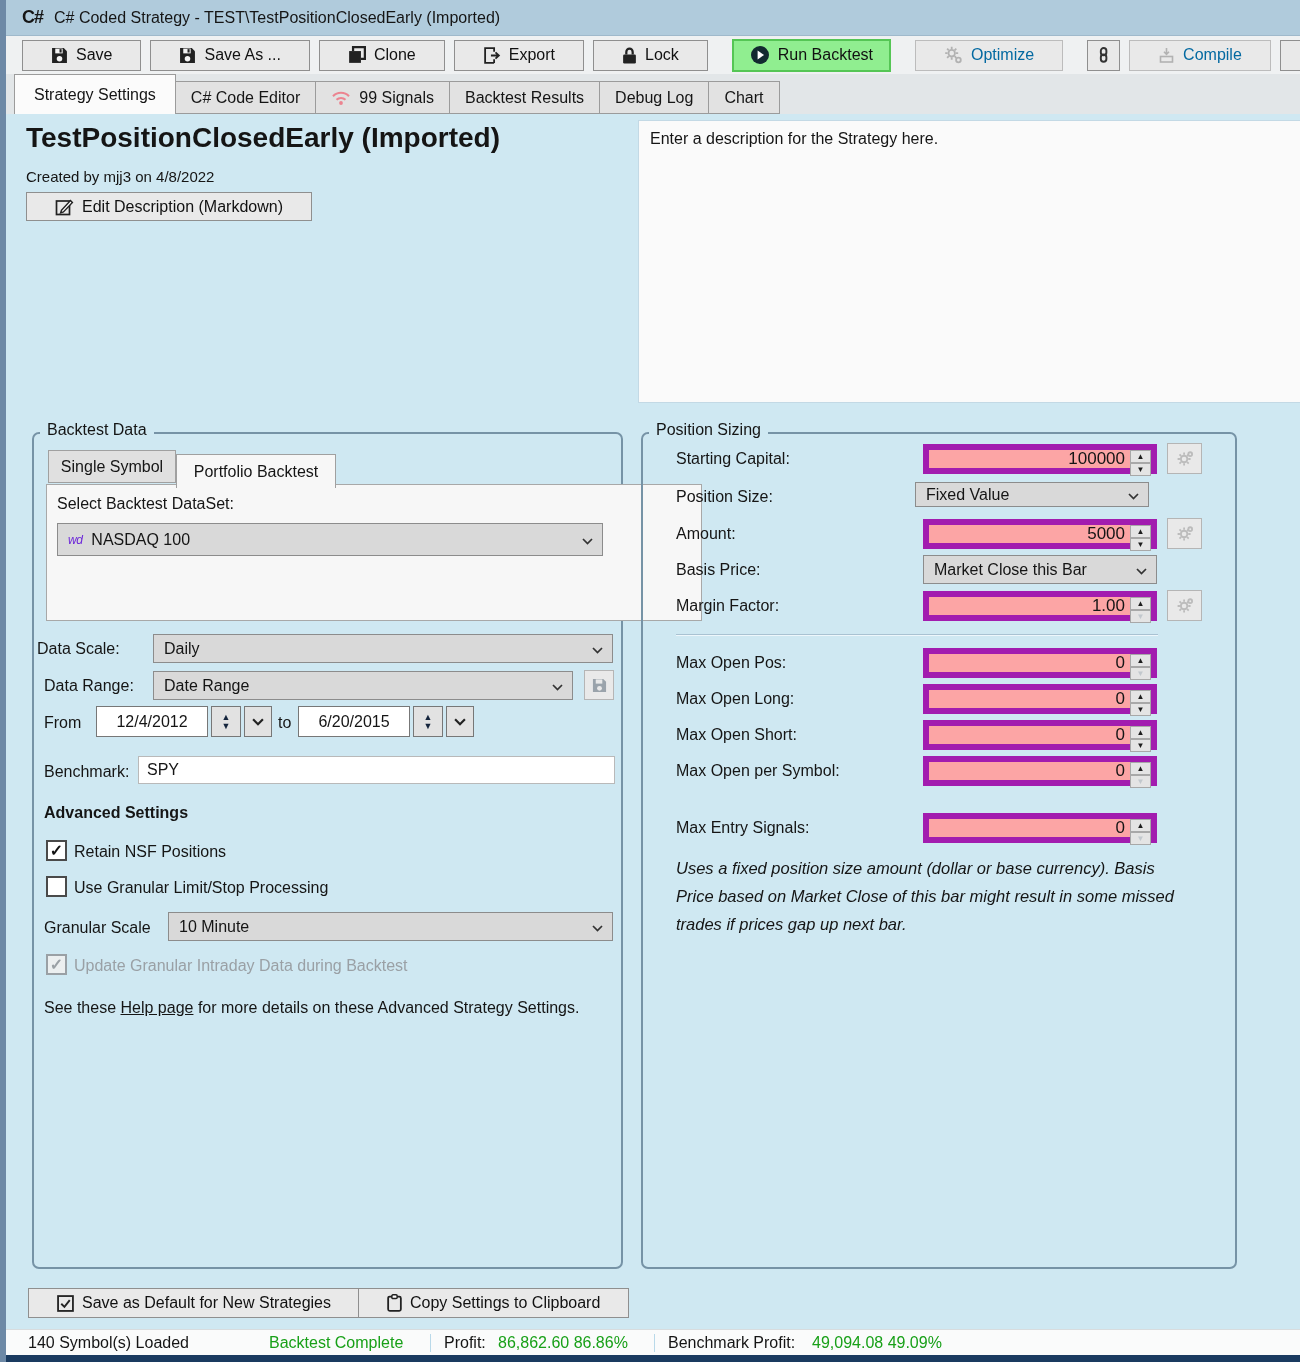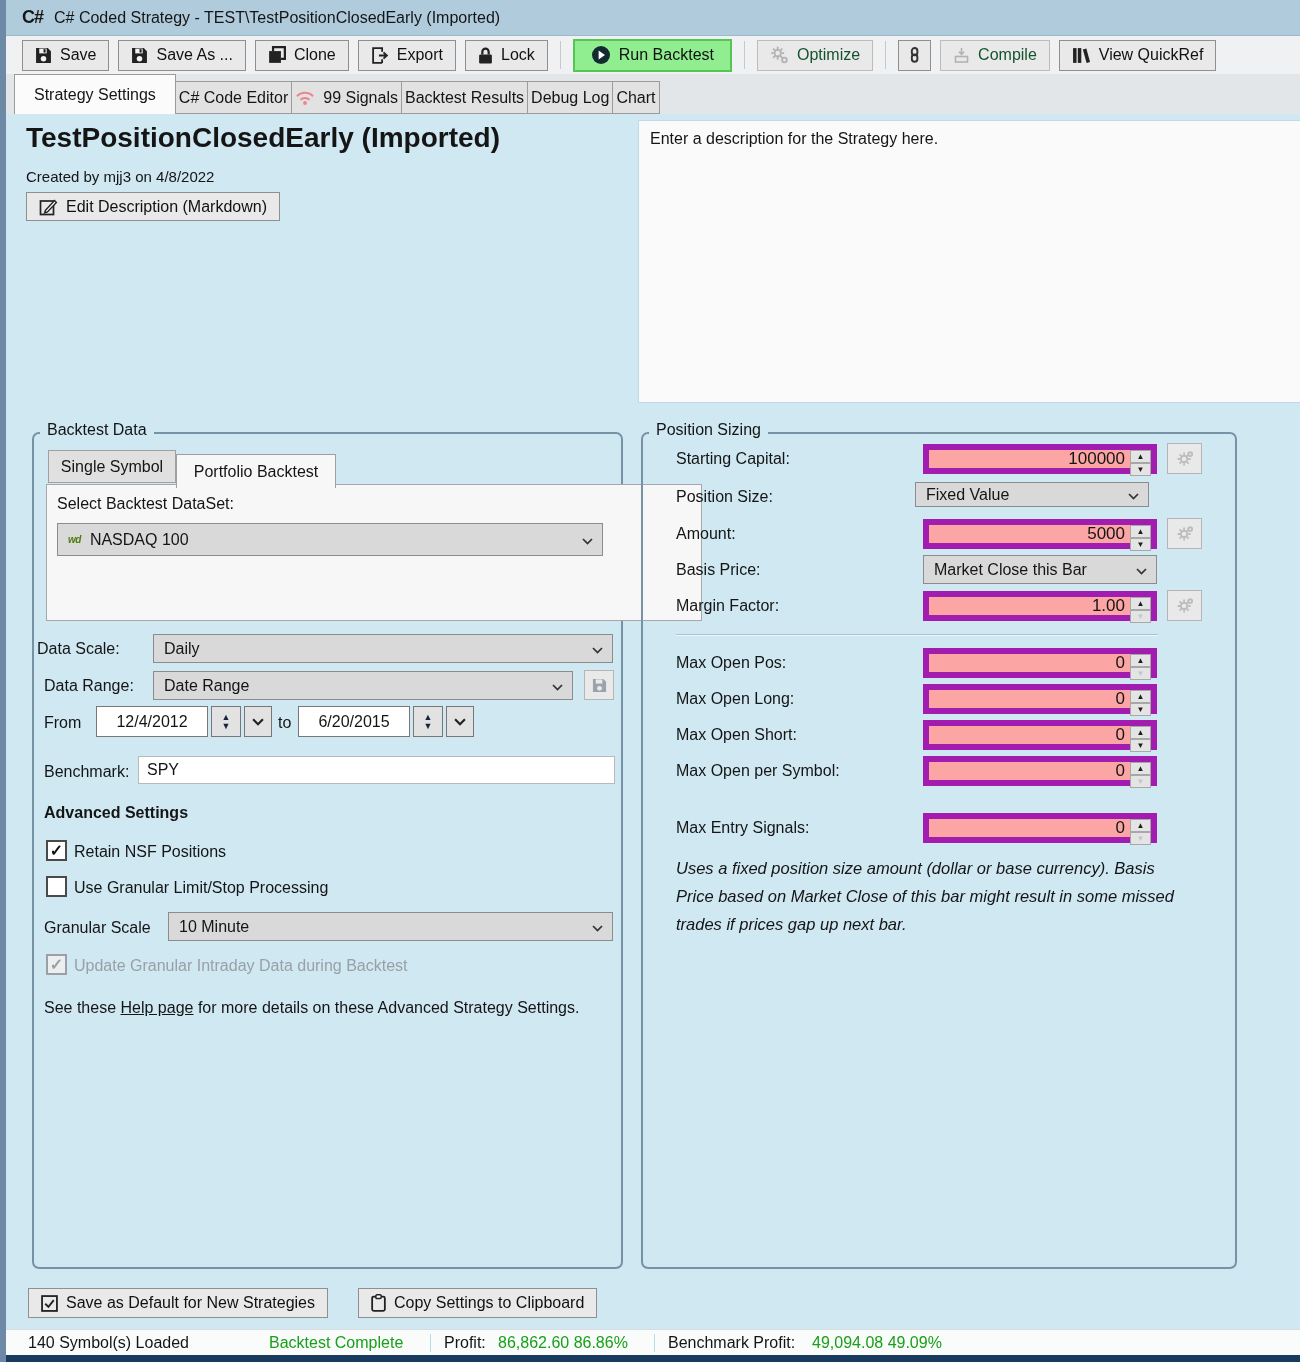--- a/index.html
+++ b/index.html
@@ -5,28 +5,28 @@
   *{box-sizing:border-box;margin:0;padding:0}
   html,body{width:1300px;height:1362px}
   body{font-family:"Liberation Sans",sans-serif;color:#151515;background:#cfe8f2;position:relative;overflow:hidden}
   .window{position:absolute;inset:0;border-left:6px solid #6d89a6;background:#cfe8f2}
   
   .titlebar{position:absolute;left:0;right:0;top:0;height:36px;background:#b0cbdc;display:flex;align-items:center;gap:11px;padding-left:16px;font-size:16px;border-bottom:1px solid #9fb9cb}
   .csharp-glyph{font-weight:bold;font-size:18px;letter-spacing:-1px}
   
   .toolbar{position:absolute;left:0;right:0;top:36px;height:38px;background:#eff1f2;display:flex;align-items:center;gap:9px;padding-left:16px}
   button{font:inherit;cursor:default}
-  .btn{display:inline-flex;align-items:center;gap:8px;background:#e9e9e9;border:1px solid #8f8f8f;padding:0 12px;height:31px;font-size:16px;color:#111;white-space:nowrap}
-  .btn.disabled{color:#14532d;border-color:#bcbcbc}
+  .btn{display:inline-flex;align-items:center;gap:8px;background:#e9e9e9;border:1px solid #8f8f8f;padding:0 28px;height:31px;font-size:16px;color:#111;white-space:nowrap}
+  .btn.disabled{color:#0369a1;border-color:#bcbcbc}
   .btn.run{background:#90ee90;border:2px solid #55c655;height:33px;padding:0 16px}
   .btn.icononly{padding:0 9px}
   .vsep{width:1px;height:28px;background:#c5c9cb;margin:0 3px}
   
   .tabstrip{position:absolute;left:0;right:0;top:74px;height:40px;background:#e2e6e8;display:flex;align-items:flex-end;padding-left:8px}
-  .tab{height:33px;display:flex;align-items:center;gap:8px;padding:0 3px;background:#e2e2e2;border:1px solid #9b9b9b;border-left-width:0;font-size:16px}
+  .tab{height:33px;display:flex;align-items:center;gap:8px;padding:0 15px;background:#e2e2e2;border:1px solid #9b9b9b;border-left-width:0;font-size:16px}
   .tab.first{border-left-width:1px}
   .tab.active{height:40px;background:#fbfbfb;border-bottom:none;border-left-width:1px;padding:0 19px}
   
   .content{position:absolute;left:0;right:0;top:114px;height:1215px;background:#cfe8f2}
   .pagetitle{position:absolute;left:20px;top:8px;font-size:28px;font-weight:bold}
   .created{position:absolute;left:20px;top:54px;font-size:15px}
   .posabs{position:absolute}
   .desc{position:absolute;left:632px;top:6px;width:668px;height:283px;background:#fafafa;border:1px solid #c3d9e5;font-size:16px;padding:9px 11px}
   
   .groupbox{position:absolute;border:2px solid #7693a6;border-radius:7px}
@@ -61,21 +61,21 @@
   .checkbox.disabled{background:#eceff0;border-color:#9aa0a5;color:#9aa0a5}
   .help{position:absolute;font-size:16px;line-height:27px;width:545px}
   .help a{color:#151515}
   .note{position:absolute;font-style:italic;font-size:16.5px;line-height:28px;width:505px}
   .hsep{position:absolute;height:2px;border-top:1px solid #a9c2d2;border-bottom:1px solid #eef7fc}
   
   .statusbar{position:absolute;left:0;right:0;top:1329px;height:26px;background:#fafbfb;border-top:1px solid #d8dcde;font-size:16px;line-height:25px}
   .green{color:#18a018}
   .sdiv{position:absolute;top:4px;width:1px;height:18px;background:#b9d9e9}
   .bottomstrip{position:absolute;left:0;right:0;top:1355px;height:7px;background:#1a3b60}
-  .wdlogo{color:#4d7c0f;font-weight:bold;font-size:10px;font-style:italic;letter-spacing:-0.5px}
+  .wdlogo{color:#6d28d9;font-weight:normal;font-size:12px;font-style:italic;letter-spacing:-0.5px}
 </style>
 </head>
 <body>
 
 <div class="window">
 
   <div class="titlebar">
     <span class="csharp-glyph">C#</span>
     <span>C# Coded Strategy - TEST\TestPositionClosedEarly (Imported)</span>
   </div>

